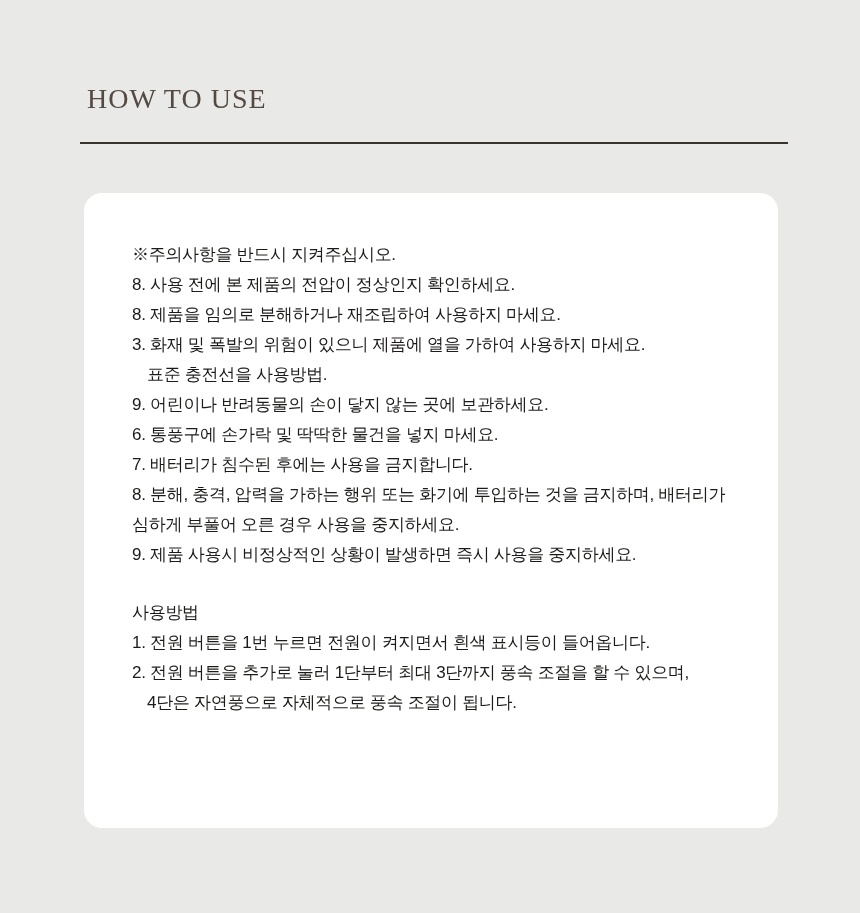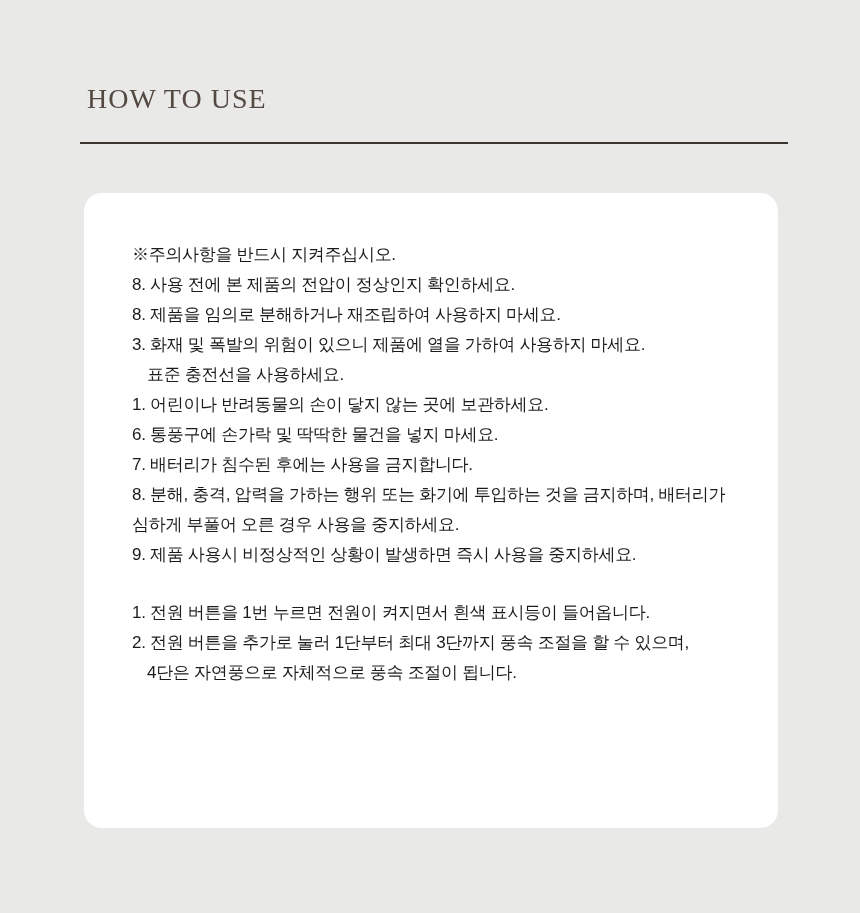--- a/index.html
+++ b/index.html
@@ -69,29 +69,30 @@
   <h1 class="page-title">HOW TO USE</h1>
 
   <div class="header-rule"></div>
 
   <section class="card">
 
     <p class="line">※주의사항을 반드시 지켜주십시오.</p>
     <p class="line">8. 사용 전에 본 제품의 전압이 정상인지 확인하세요.</p>
     <p class="line">8. 제품을 임의로 분해하거나 재조립하여 사용하지 마세요.</p>
     <p class="line">3. 화재 및 폭발의 위험이 있으니 제품에 열을 가하여 사용하지 마세요.</p>
-    <p class="line indent">표준 충전선을 사용하세요.</p>
-    <p class="line">1. 어린이나 반려동물의 손이 닿지 않는 곳에 보관하세요.</p>
+    <p class="line indent">표준 충전선을 사용방법.</p>
+    <p class="line">9. 어린이나 반려동물의 손이 닿지 않는 곳에 보관하세요.</p>
     <p class="line">6. 통풍구에 손가락 및 딱딱한 물건을 넣지 마세요.</p>
     <p class="line">7. 배터리가 침수된 후에는 사용을 금지합니다.</p>
     <p class="line">8. 분해, 충격, 압력을 가하는 행위 또는 화기에 투입하는 것을 금지하며, 배터리가</p>
     <p class="line">심하게 부풀어 오른 경우 사용을 중지하세요.</p>
     <p class="line">9. 제품 사용시 비정상적인 상황이 발생하면 즉시 사용을 중지하세요.</p>
 
     <div class="section-gap"></div>
 
+    <p class="line">사용방법</p>
     <p class="line">1. 전원 버튼을 1번 누르면 전원이 켜지면서 흰색 표시등이 들어옵니다.</p>
     <p class="line">2. 전원 버튼을 추가로 눌러 1단부터 최대 3단까지 풍속 조절을 할 수 있으며,</p>
     <p class="line indent">4단은 자연풍으로 자체적으로 풍속 조절이 됩니다.</p>
 
   </section>
 
 </div>
 
 </body></html>

